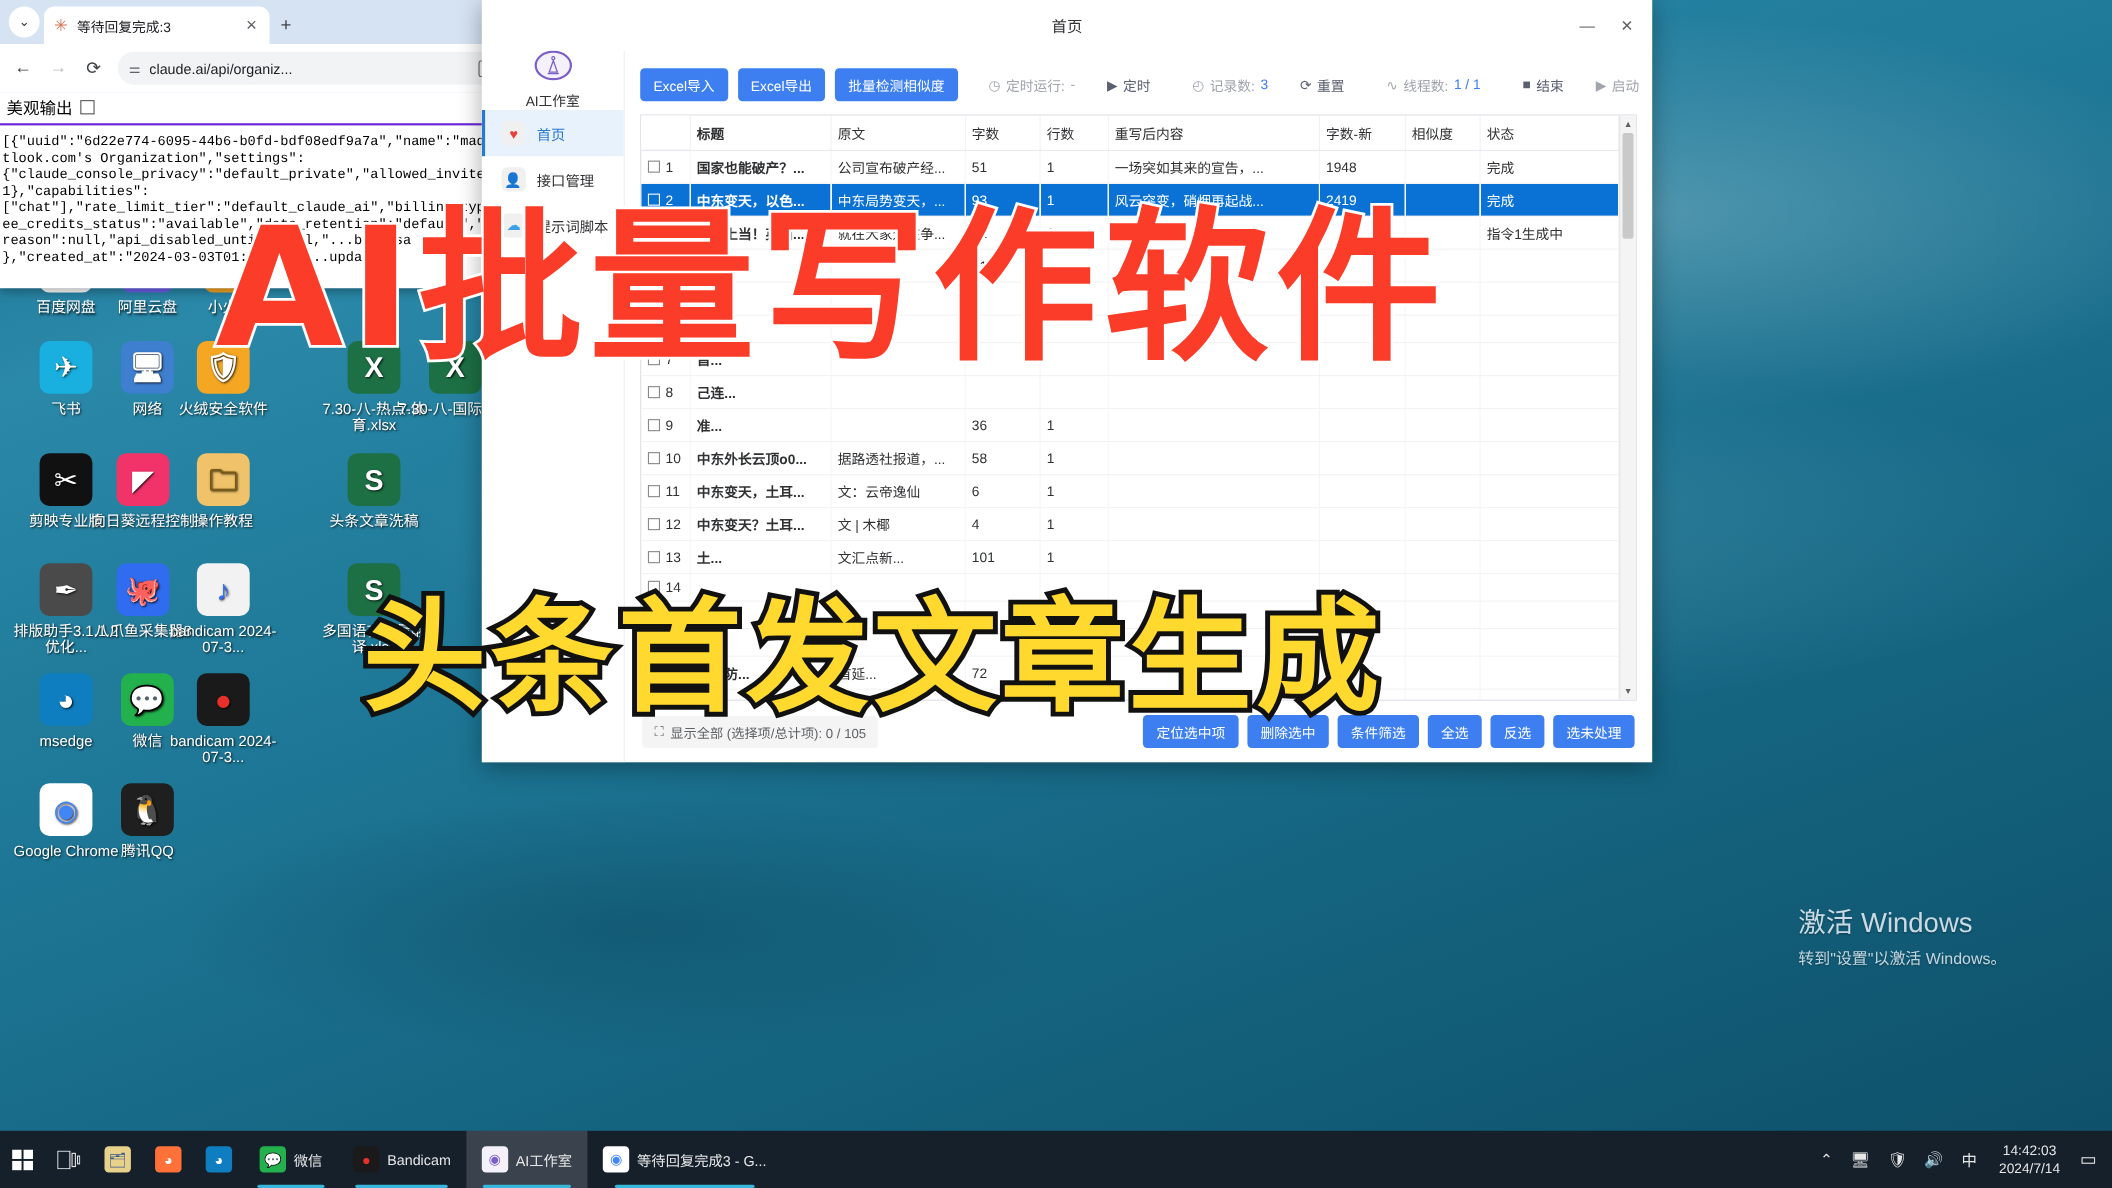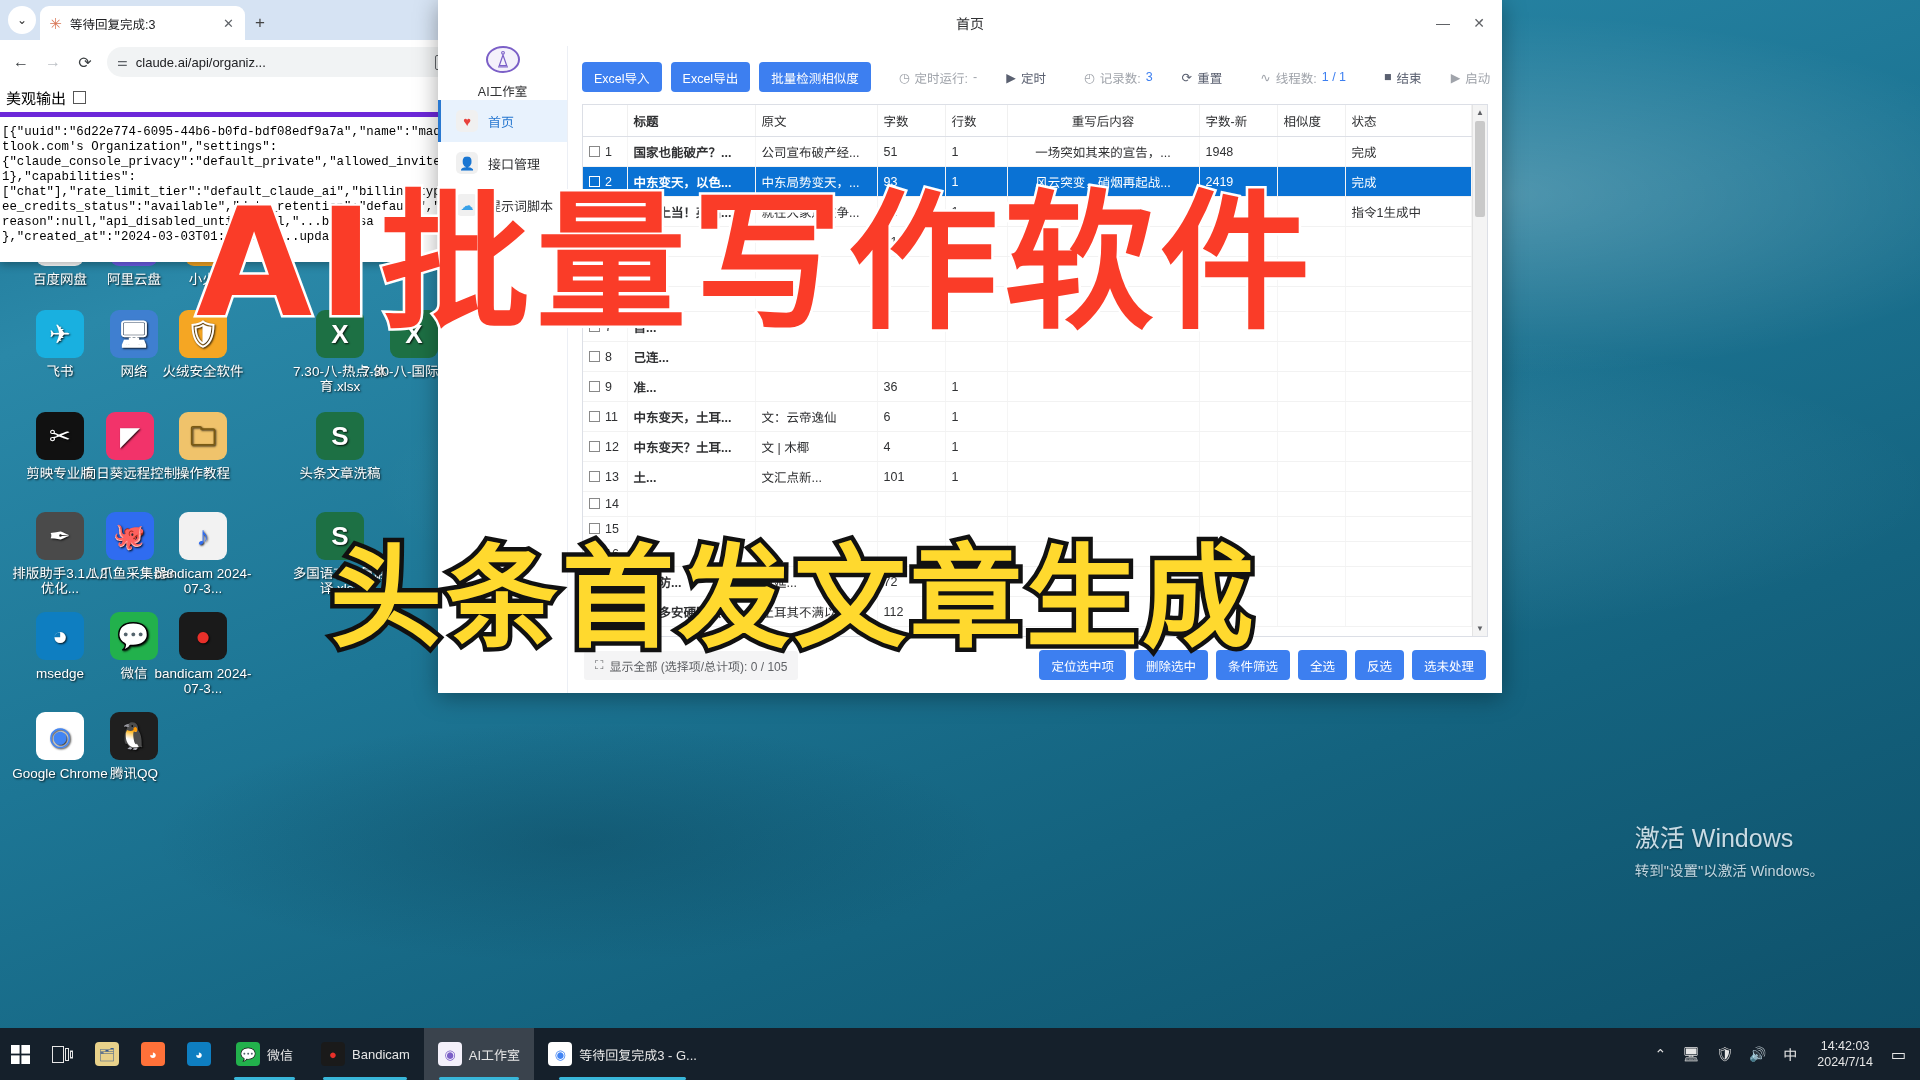--- a/index.html
+++ b/index.html
@@ -102,21 +102,21 @@
     width: 22px; height: 22px; border-radius: 50%;
     background: #4285f4; color: #fff; font-size: 11px;
     display: flex; align-items: center; justify-content: center;
   }
   #chrome-page {
     background: #fff; height: 178px; position: relative; overflow: hidden;
   }
   #pretty-bar {
     display: flex; align-items: center; gap: 7px;
     padding: 3px 6px 4px; font-size: 15px; color: #000;
-    border-bottom: 5px solid #6d28d9;
+    border-bottom: 2px solid #6d28d9;
     font-family: "Liberation Sans", sans-serif;
   }
   #pretty-bar .cb {
     width: 13px; height: 13px; border: 1px solid #555; background: #fff;
     display: inline-block;
   }
   #json-body {
     padding: 8px 2px 0 2px; font-family: "Liberation Mono", "DejaVu Sans Mono", monospace;
     font-size: 12.4px; line-height: 15px; color: #000;
     white-space: pre-wrap; word-break: break-all;
@@ -219,21 +219,21 @@
   td.cb-cell { width: 44px; }
   td.cb-cell .box {
     width: 11px; height: 11px; border: 1px solid #888; background: #fff;
     display: inline-block; vertical-align: -1px; margin-right: 5px;
   }
   tr.sel td.cb-cell .box { border-color: #fff; background: #0a72d4; }
   .col-title { width: 128px; font-weight: bold; }
   .col-src   { width: 122px; }
   .col-wc    { width: 68px; }
   .col-lines { width: 62px; }
-  .col-rw    { width: 192px; text-align: center; }
+  .col-rw    { width: 192px; }
   .col-wcn   { width: 78px; }
   .col-sim   { width: 68px; margin-left: 36px; }
   .col-st    { width: auto; }
   #vscroll {
     width: 15px; flex: 0 0 15px; background: #f4f4f4;
     border-left: 1px solid #e4e4e4; position: relative;
   }
   #vscroll .arrow {
     height: 15px; font-size: 8px; color: #606266; display: flex;
     align-items: center; justify-content: center;
@@ -641,20 +641,31 @@
                     <td class="col-rw"></td>
                     <td class="col-wcn"></td>
                     <td class="col-sim"></td>
                     <td class="col-st"></td>
                   </tr>
                   <tr class="">
                     <td class="cb-cell"><span class="box"></span><span>9</span></td>
                     <td class="col-title">准...</td>
                     <td class="col-src"></td>
                     <td class="col-wc">36</td>
+                    <td class="col-lines">1</td>
+                    <td class="col-rw"></td>
+                    <td class="col-wcn"></td>
+                    <td class="col-sim"></td>
+                    <td class="col-st"></td>
+                  </tr>
+                  <tr class="">
+                    <td class="cb-cell"><span class="box"></span><span>10</span></td>
+                    <td class="col-title">中东外长云顶o0...</td>
+                    <td class="col-src">据路透社报道，...</td>
+                    <td class="col-wc">58</td>
                     <td class="col-lines">1</td>
                     <td class="col-rw"></td>
                     <td class="col-wcn"></td>
                     <td class="col-sim"></td>
                     <td class="col-st"></td>
                   </tr>
                   <tr class="">
                     <td class="cb-cell"><span class="box"></span><span>11</span></td>
                     <td class="col-title">中东变天，土耳...</td>
                     <td class="col-src">文：云帝逸仙</td>

